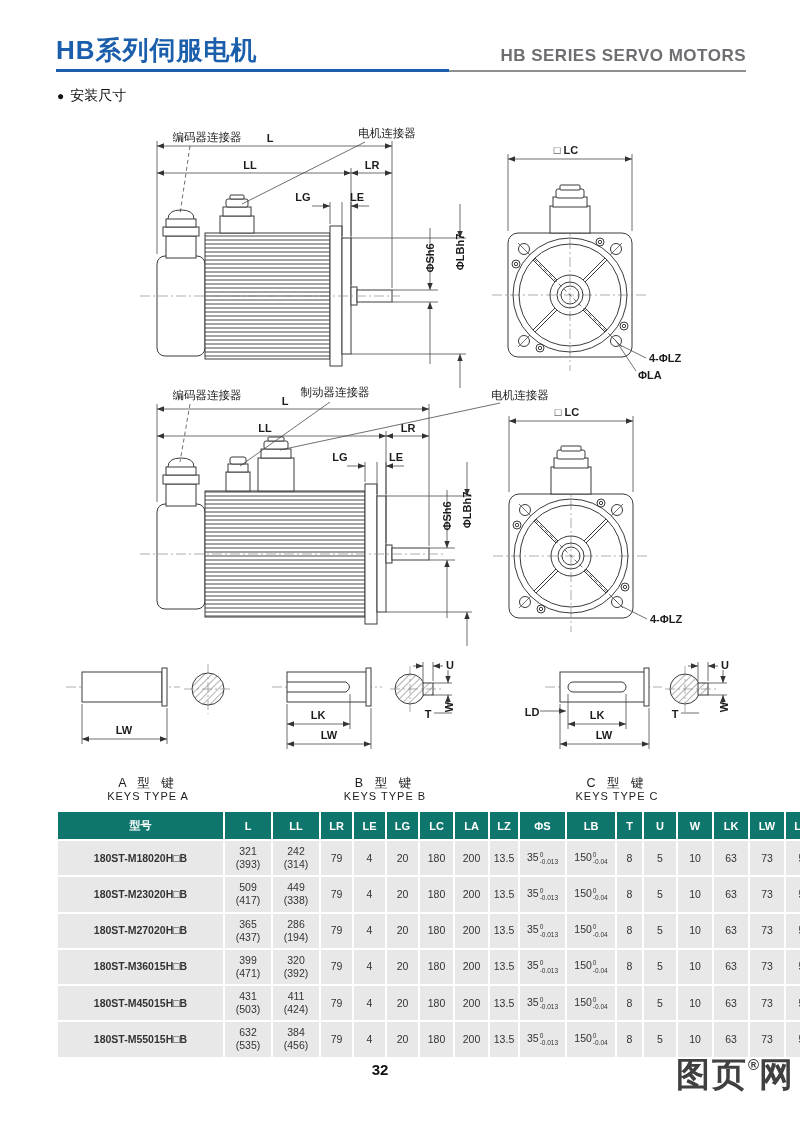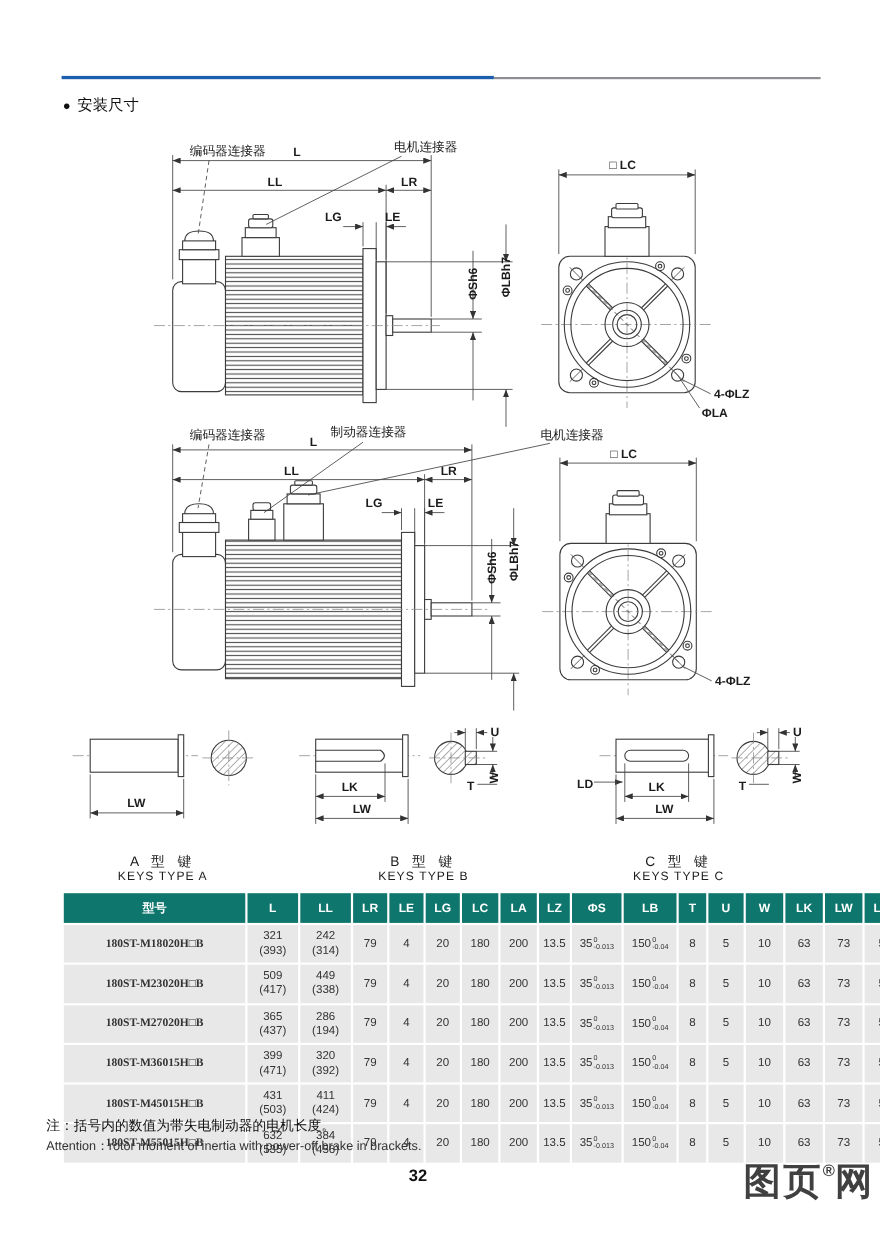--- a/index.html
+++ b/index.html
@@ -26,36 +26,40 @@
   svg text{fill:#1c1c1c;}
   .dim{font-size:11px;font-weight:bold;text-anchor:middle;}
   .dima{font-size:11px;font-weight:bold;text-anchor:start;}
   .lbl{font-size:11.5px;text-anchor:middle;}
   .kt{font-size:12.5px;text-anchor:middle;letter-spacing:4px;}
   .ke{font-size:11px;text-anchor:middle;letter-spacing:1px;}
   
   table.spec{position:absolute;left:56px;top:810px;width:690px;border-collapse:separate;border-spacing:2px;table-layout:fixed;background:#fff;}
   table.spec th{background:#0f766e;color:#fff;font-size:11px;font-weight:bold;padding:6px 0;text-align:center;}
   table.spec td{background:#e8e8e8;font-size:10.5px;color:#333;text-align:center;padding:4px 1px;line-height:1.25;}
-  td.model{font-weight:bold;color:#0f0f0f;font-size:11px;font-family:Liberation Serif, serif;}
+  td.model{font-weight:bold;color:#0f0f0f;font-size:11px;}
   .tolw{display:inline-flex;flex-direction:column;justify-content:center;vertical-align:middle;margin-left:1px;}
   .tsup,.tsub{font-size:6.5px;line-height:1.15;text-align:left;font-style:normal;}
   
   .notes{position:absolute;left:42px;top:1015px;}
   .nzh{font-size:12.5px;color:#0d0d0d;}
   .nen{font-size:11.5px;color:#333;margin-top:2px;}
   .pageno{position:absolute;left:0;top:1061px;width:760px;text-align:center;font-weight:bold;font-size:15px;color:#111;}
   .wm{position:absolute;right:5px;top:1056px;color:#404040;font-weight:bold;font-size:34px;line-height:1.1;letter-spacing:2px;white-space:nowrap;}
   .wm .reg{font-size:15px;position:relative;top:-16px;letter-spacing:0;}
 </style>
 </head>
 <body>
 
 <div class="page">
 
+  <div class="hdr">
+    <span class="zh">HB系列伺服电机</span>
+    <span class="en">HB SERIES SERVO MOTORS</span>
+  </div>
   <div class="hdr-line">
     <div class="b"></div>
     <div class="g"></div>
   </div>
 
   <div class="sect">
     <span class="blt">●</span><span>安装尺寸</span>
   </div>
 
   <svg class="dwg" width="800" height="546" viewBox="0 0 800 546">
@@ -561,22 +565,18 @@
           <td>8</td>
           <td>5</td>
           <td>10</td>
           <td>63</td>
           <td>73</td>
           <td>5</td>
         </tr>
       </tbody>
   </table>
 
-  <div class="notes">
-    <div class="nzh">注：括号内的数值为带失电制动器的电机长度。</div>
-    <div class="nen">Attention：rotor moment of inertia with power-off brake in brackets.</div>
-  </div>
 
   <div class="pageno">32</div>
 
   <div class="wm"><span>图页</span><span class="reg">®</span><span>网</span></div>
 
 </div>
 
 </body></html>

